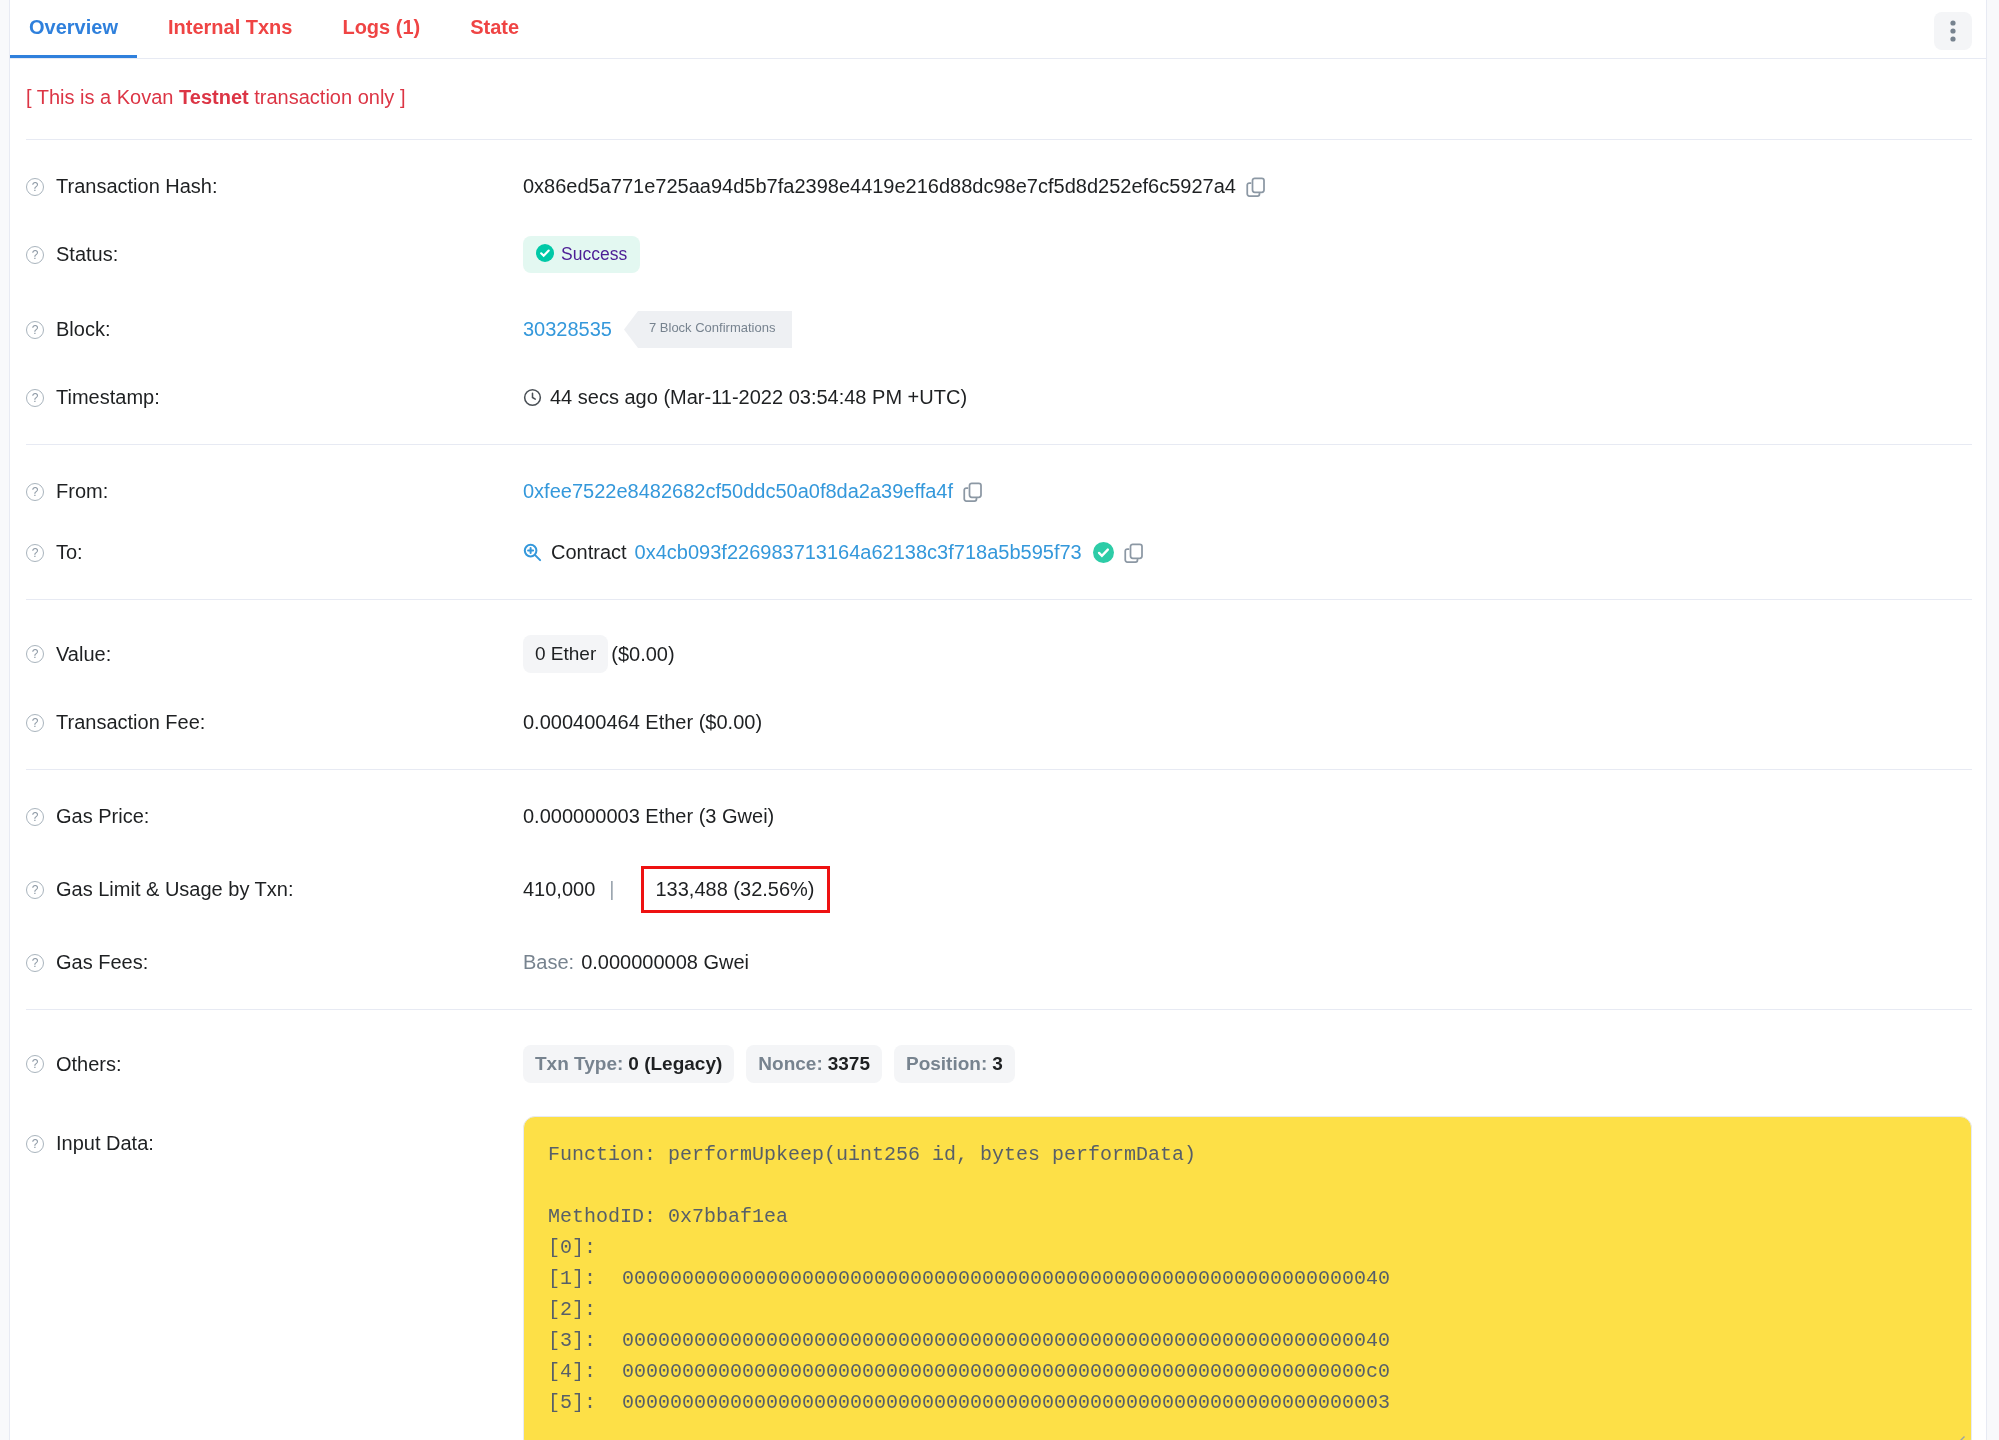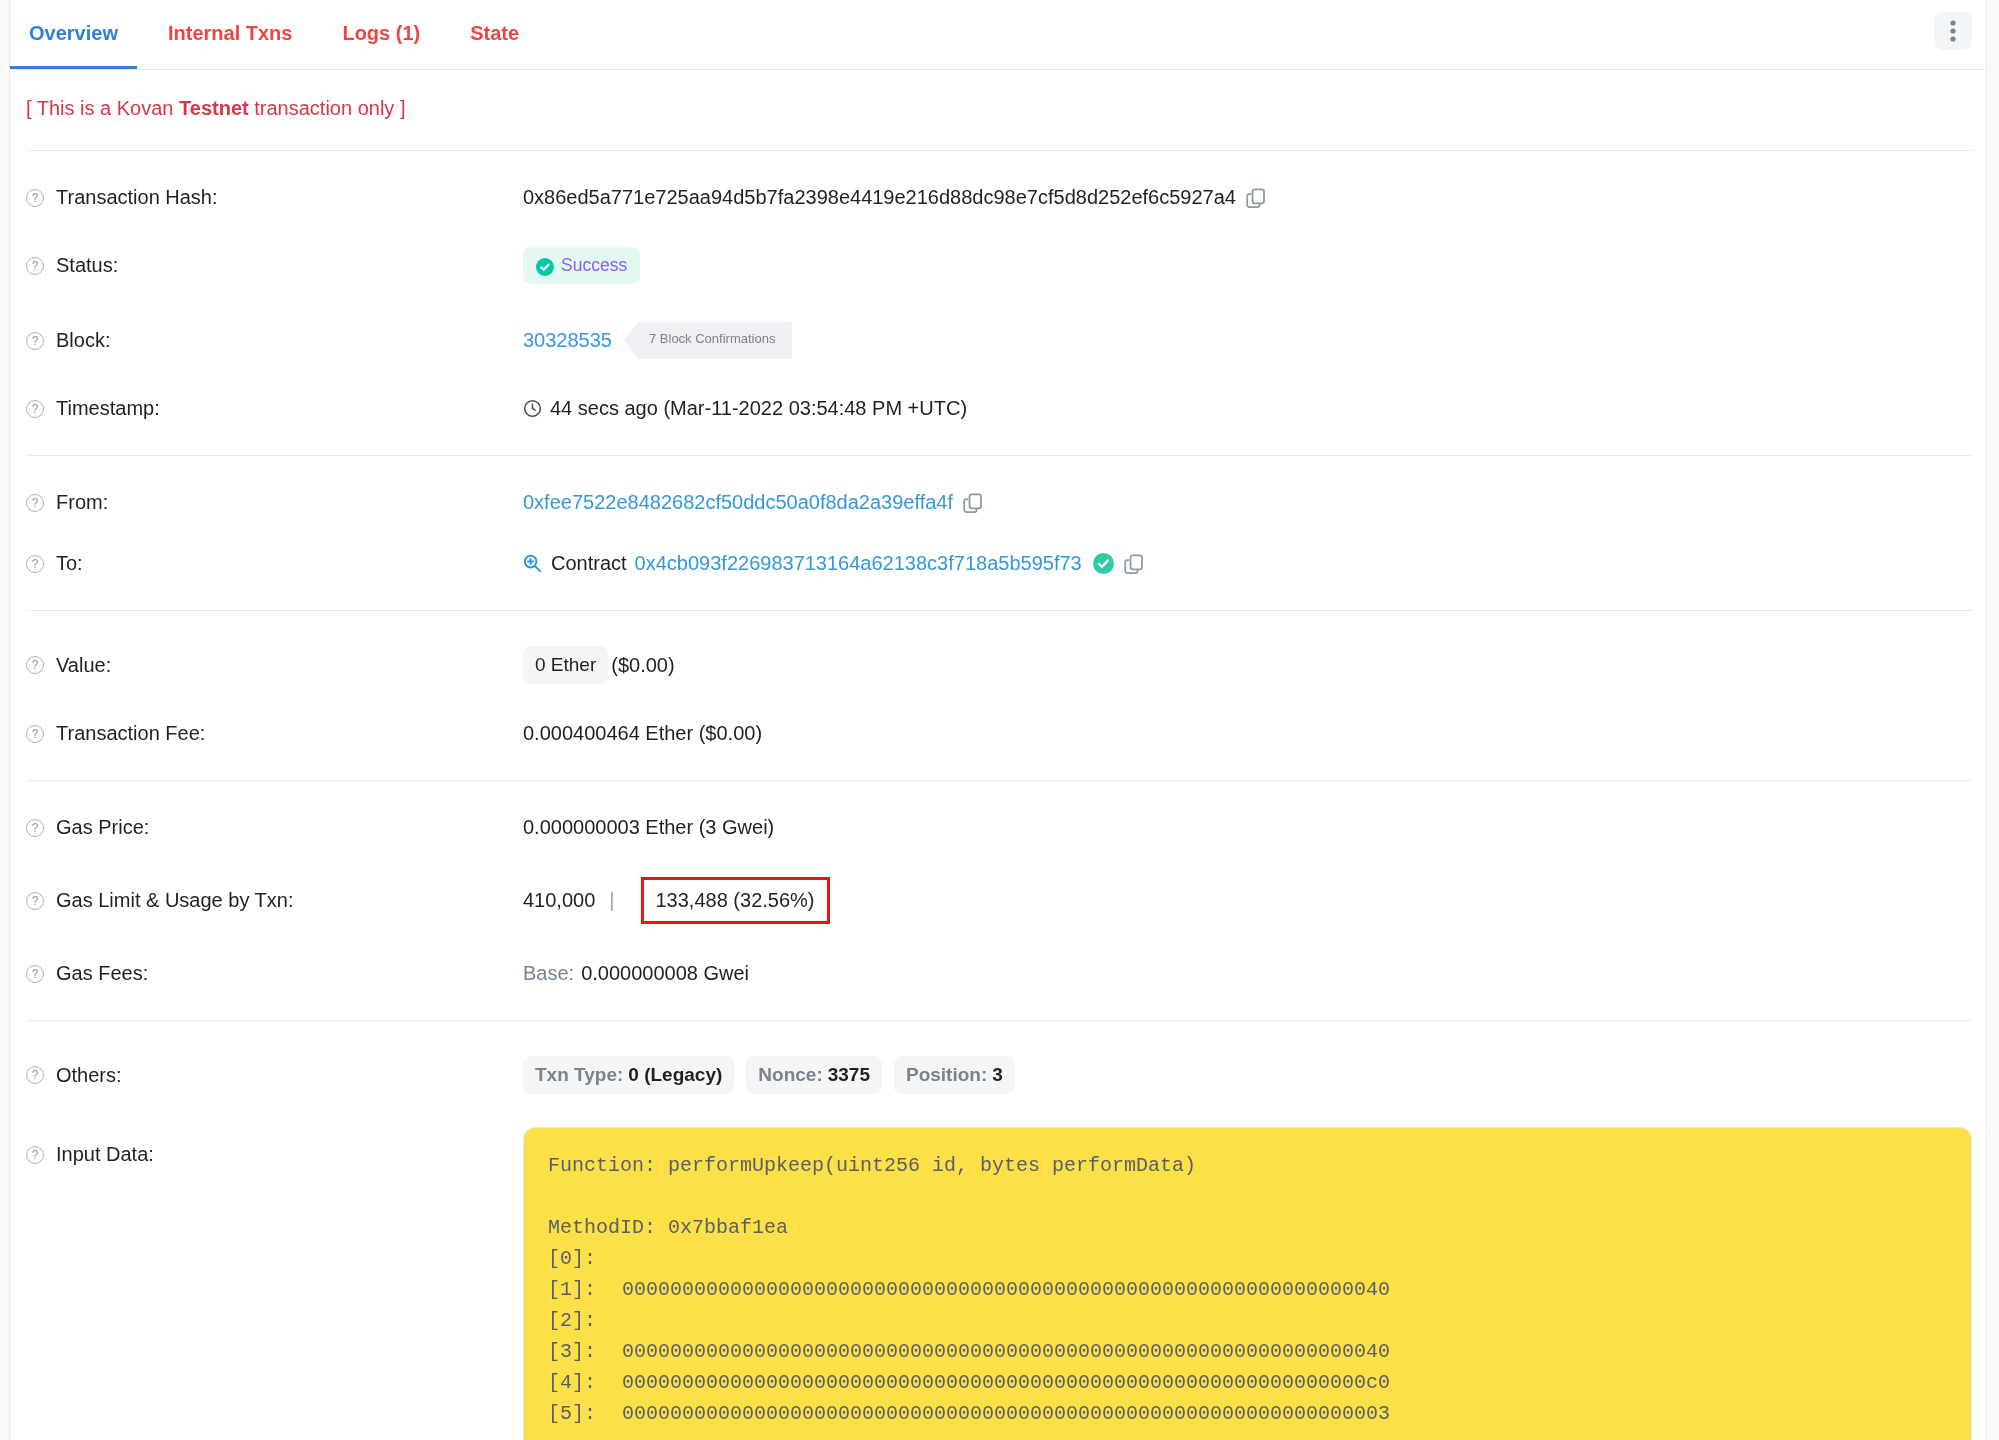--- a/index.html
+++ b/index.html
@@ -18,21 +18,21 @@
     border-left: 1px solid #e7eaf3;
     border-right: 1px solid #e7eaf3;
     height: 1440px;
     position: relative;
   }
   
   .tabbar {
     display: flex;
     align-items: stretch;
     border-bottom: 1px solid #e7eaf3;
-    height: 70px;
+    height: 59px;
     position: relative;
   }
   .tab {
     display: flex;
     align-items: center;
     padding: 0 19px;
     margin-right: 12px;
     font-weight: 600;
     font-size: 20px;
     color: #ef4444;
@@ -76,23 +76,23 @@
     display: inline-flex; align-items: center; justify-content: center;
     margin-right: 12px;
     font-weight: 400;
     cursor: pointer;
   }
   .value-cell { display: flex; align-items: center; }
   a.link { color: #3498db; text-decoration: none; cursor: pointer; }
   .copy-btn { display: inline-flex; margin-left: 10px; cursor: pointer; }
   
   .status-badge {
-    display: inline-flex; align-items: flex-end; gap: 7px;
+    display: inline-flex; align-items: flex-start; gap: 7px;
     background: #e3f8f1;
-    color: #8b5cf6;
+    color: #4c1d95;
     font-size: 17.5px;
     padding: 8px 13px;
     border-radius: 8px;
   }
   
   .confirm-badge {
     margin-left: 12px;
     background: #eef0f3;
     color: #77838f;
     font-size: 13px;

